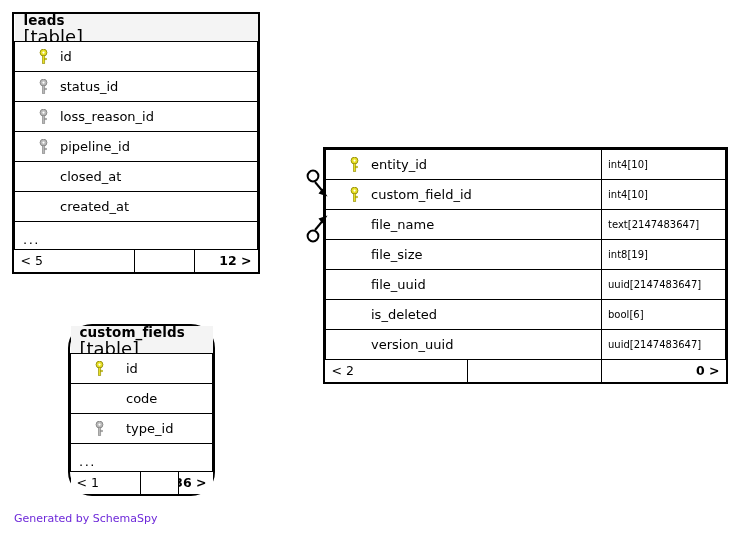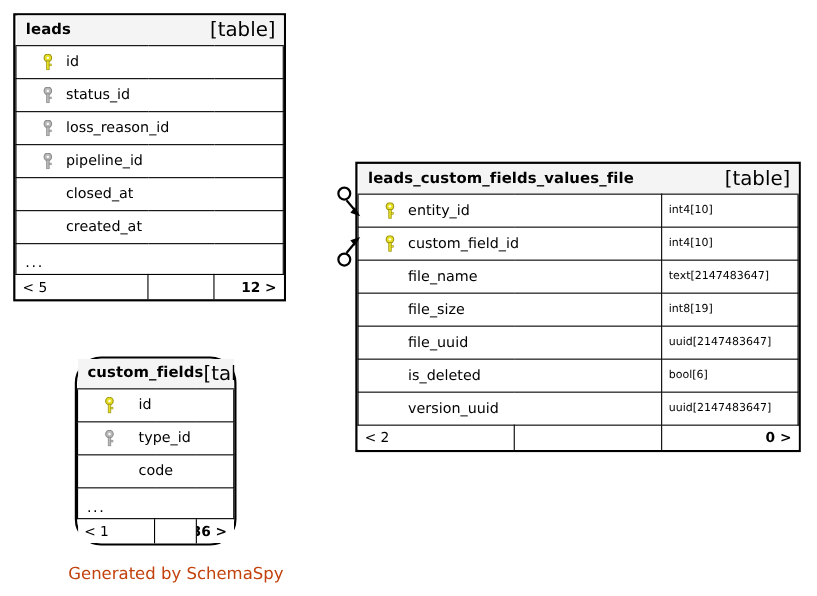--- a/index.html
+++ b/index.html
@@ -45,24 +45,24 @@
   
   .hdr-row td {
     background: #f4f4f4 !important;
     height: 27px;
     border-left: 0 !important;
     border-right: 0 !important;
     border-top: 0 !important;
   }
   .hdr-wrap {
     display: flex;
-    align-items: center;
     justify-content: space-between;
     padding: 0 7px 0 9px;
     height: 27px;
+    flex-direction: column;
   }
   .tbl-name {
     font-weight: bold;
     font-size: 13.5px;
     letter-spacing: .1px;
   }
   .tbl-kind {
     font-size: 18px;
     font-weight: normal;
   }
@@ -136,24 +136,23 @@
 
   
   .connector {
     position: absolute;
     overflow: visible;
   }
 
   
   .credit {
     position: absolute;
-    font-size: 15px;
-    color: #c2410c;
+    font-size: 11px;
+    color: #6d28d9;
     white-space: nowrap;
-    margin-left: 48px;
   }
 </style>
 </head>
 <body>
 
 <div class="er-table" id="tbl-leads" style="left:12px; top:12px; width:248px;">
   <table class="tbl-inner">
     <colgroup>
         <col style="width:120px">
         <col style="width:60px">
@@ -297,37 +296,37 @@
                   <rect x="5.7" y="9.2" width="2" height="1.6" fill="#e8e024" stroke="#9a9410" stroke-width=".5"></rect>
                 </svg>
         </span>
         <span class="col-name" style="padding-left:14px">id</span>
       </div>
           </td>
     </tr>
     <tr class="col-row">
       <td colspan="3">
             <div class="col-cell">
+        <span class="key-slot"></span>
+        <span class="col-name" style="padding-left:14px">code</span>
+      </div>
+          </td>
+    </tr>
+    <tr class="col-row">
+      <td colspan="3">
+            <div class="col-cell">
         <span class="key-slot">
           <svg width="9" height="15" viewBox="0 0 9 15">
                   <circle cx="4.5" cy="3.6" r="3.4" fill="#b9b9b9" stroke="#8a8a8a" stroke-width="1"></circle>
                   <circle cx="4.5" cy="3.6" r="1.1" fill="#ffffff"></circle>
                   <rect x="3.4" y="6.4" width="2.3" height="8" fill="#b9b9b9" stroke="#8a8a8a" stroke-width=".7"></rect>
                   <rect x="5.7" y="9.2" width="2" height="1.6" fill="#b9b9b9" stroke="#8a8a8a" stroke-width=".5"></rect>
                 </svg>
         </span>
         <span class="col-name" style="padding-left:14px">type_id</span>
-      </div>
-          </td>
-    </tr>
-    <tr class="col-row">
-      <td colspan="3">
-            <div class="col-cell">
-        <span class="key-slot"></span>
-        <span class="col-name" style="padding-left:14px">code</span>
       </div>
           </td>
     </tr>
 
     <tr class="ellipsis-row">
       <td colspan="3">
             <div class="ellipsis-cell">...</div>
           </td>
     </tr>
 
@@ -348,28 +347,20 @@
 
 <div class="er-table" id="tbl-lcfvf" style="left:323px; top:147px; width:405px;">
   <table class="tbl-inner">
     <colgroup>
         <col style="width:142px">
         <col style="width:134px">
         <col>
       </colgroup>
 
     <tbody>
-        <tr class="hdr-row">
-      <td colspan="3">
-        <div class="hdr-wrap">
-          <span class="tbl-name">leads_custom_fields_values_file</span>
-          <span class="tbl-kind">[table]</span>
-        </div>
-      </td>
-    </tr>
 
     <tr class="col-row">
       <td colspan="2">
             <div class="col-cell">
         <span class="key-slot">
           <svg width="9" height="15" viewBox="0 0 9 15">
                   <circle cx="4.5" cy="3.6" r="3.4" fill="#e8e024" stroke="#9a9410" stroke-width="1"></circle>
                   <circle cx="4.5" cy="3.6" r="1.1" fill="#ffffff"></circle>
                   <rect x="3.4" y="6.4" width="2.3" height="8" fill="#e8e024" stroke="#9a9410" stroke-width=".7"></rect>
                   <rect x="5.7" y="9.2" width="2" height="1.6" fill="#e8e024" stroke="#9a9410" stroke-width=".5"></rect>

